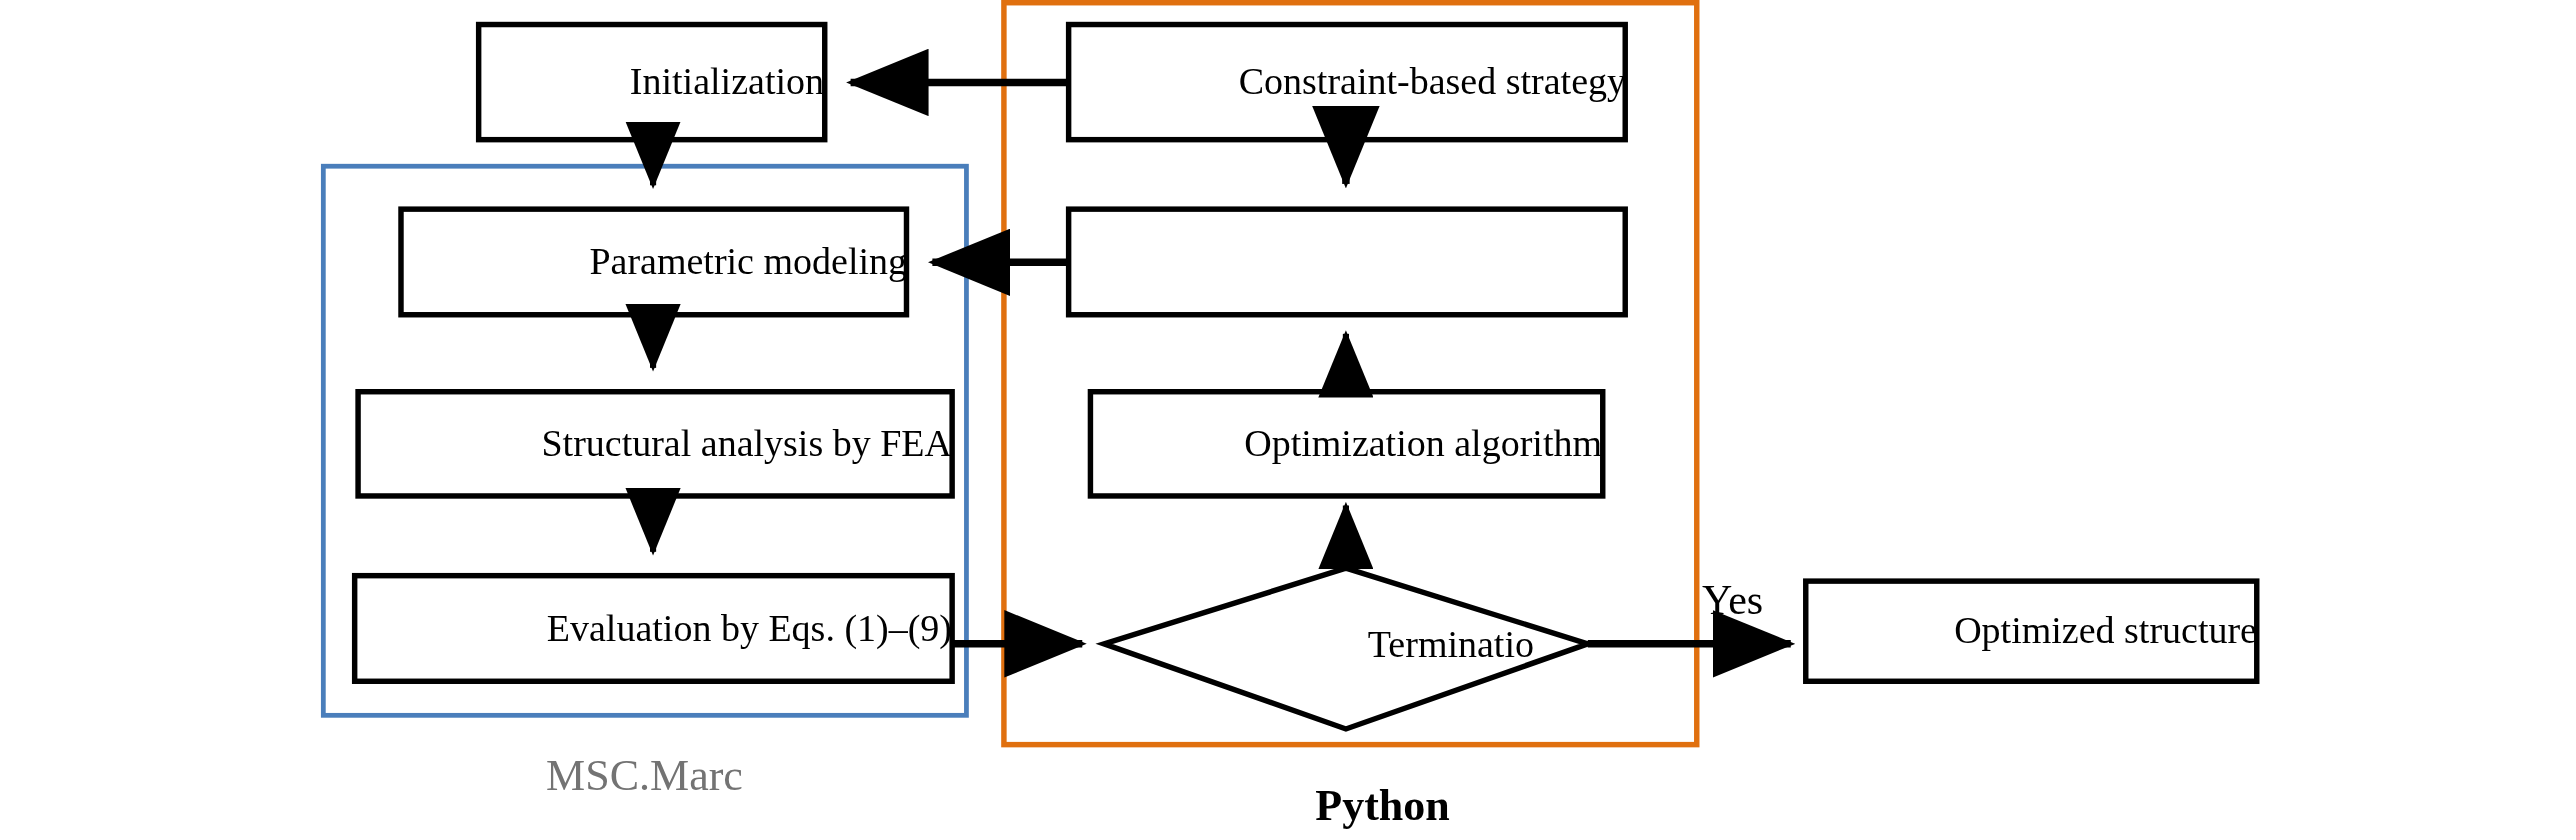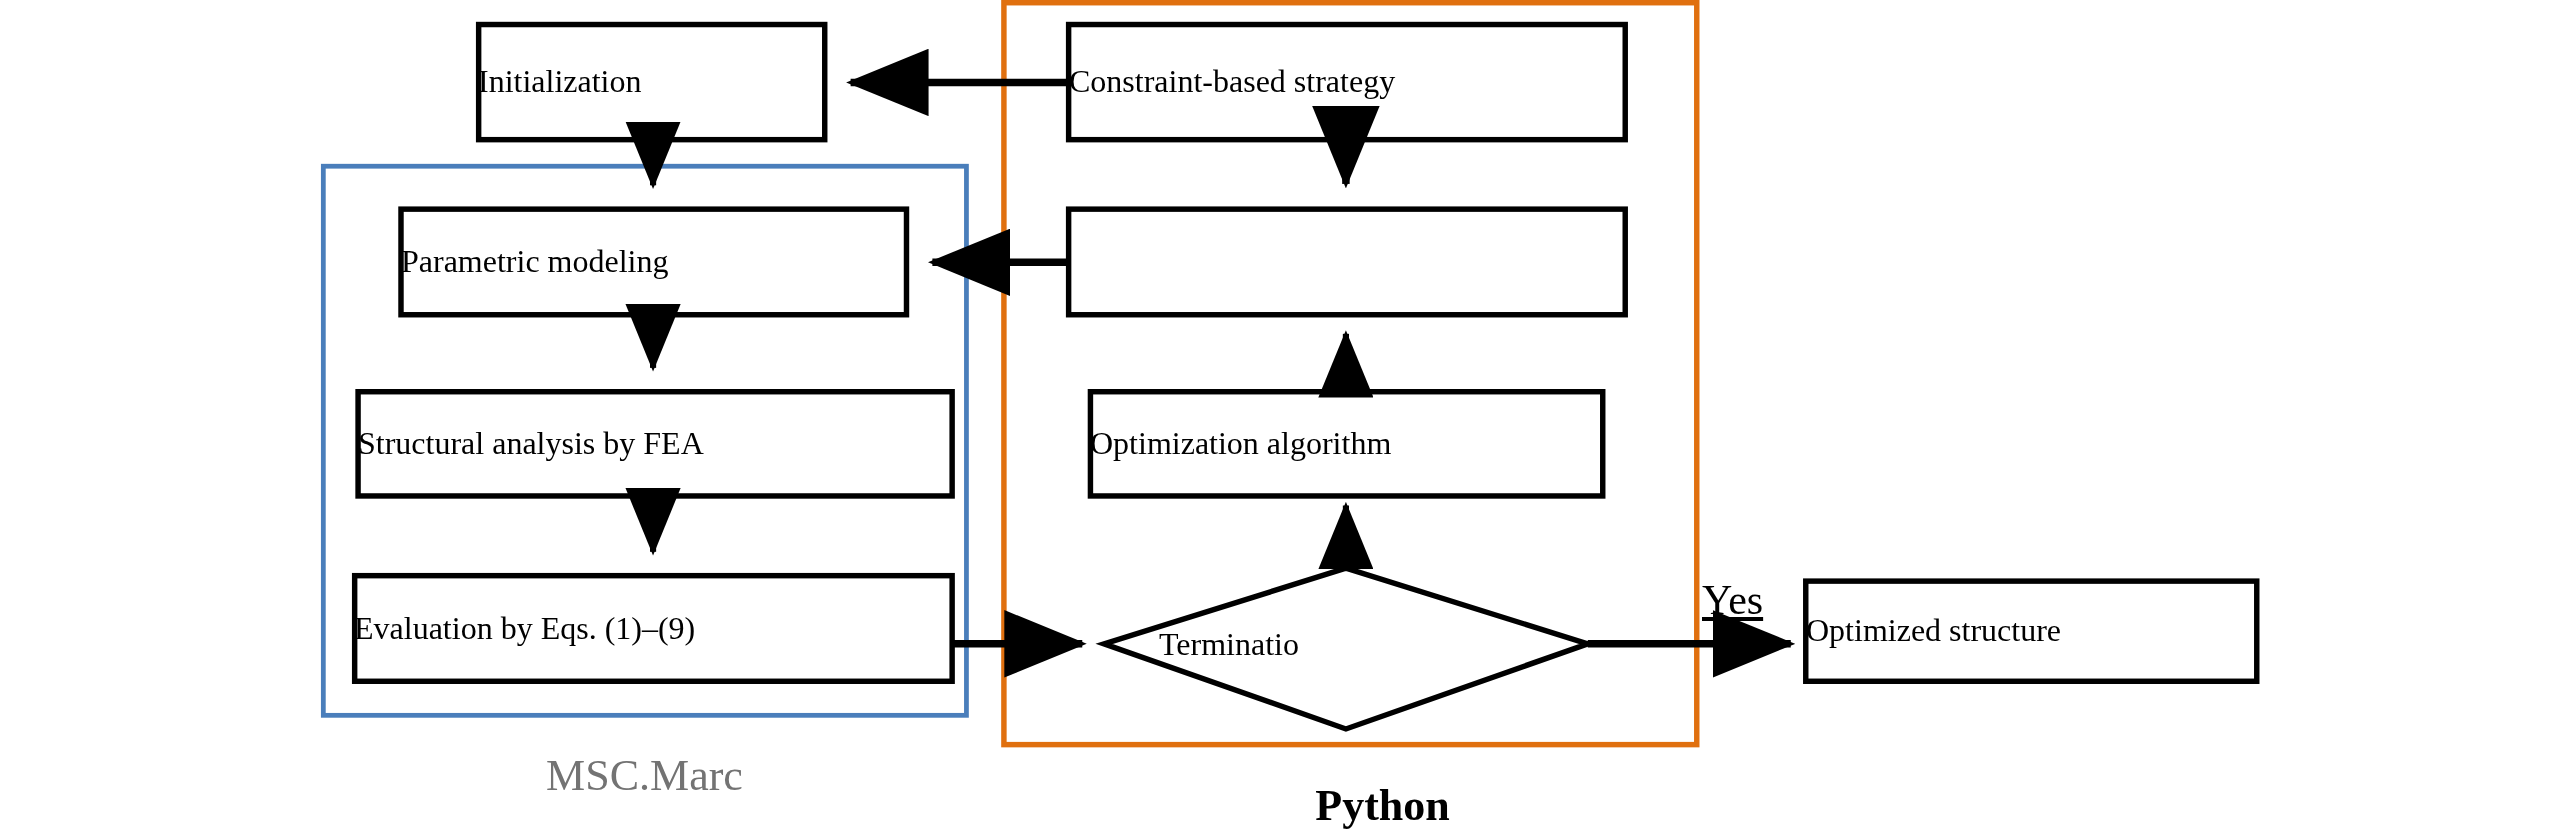--- a/index.html
+++ b/index.html
@@ -19,25 +19,25 @@
     position: absolute;
     left: 0;
     top: 0;
     width: 2576px;
     height: 840px;
   }
   .node-label {
     position: absolute;
     display: flex;
     align-items: center;
-    justify-content: flex-start;
+    justify-content: flex-end;
     text-align: center;
     color: #000000;
     font-family: "Liberation Serif", "DejaVu Serif", serif;
-    font-size: 32px;
+    font-size: 38px;
     line-height: 1.05;
     white-space: nowrap;
     pointer-events: none;
   }
   .edge-label {
     position: absolute;
     color: #000000;
     font-family: "Liberation Serif", "DejaVu Serif", serif;
     font-size: 42px;
     white-space: nowrap;
@@ -131,20 +131,20 @@
   </div>
 
   <div class="node-label" style="left:1159px; top:600px; width:375px; height:89px;">
     <span>Terminatio</span>
   </div>
 
   <div class="node-label" style="left:1806px; top:581px; width:451px; height:100px;">
     <span>Optimized structure</span>
   </div>
 
-  <div class="edge-label" style="left:1702px; top:576px;text-decoration:underline;">Yes</div>
+  <div class="edge-label" style="left:1702px; top:576px;">Yes</div>
 
   <div class="group-caption" style="left:323px; top:750px; width:643px; color:#737373;">MSC.Marc</div>
 
   <div class="group-caption" style="left:1036px; top:780px; width:693px; color:#000000;font-weight:bold;">Python</div>
 
 </div>
 
 
 </body></html>

